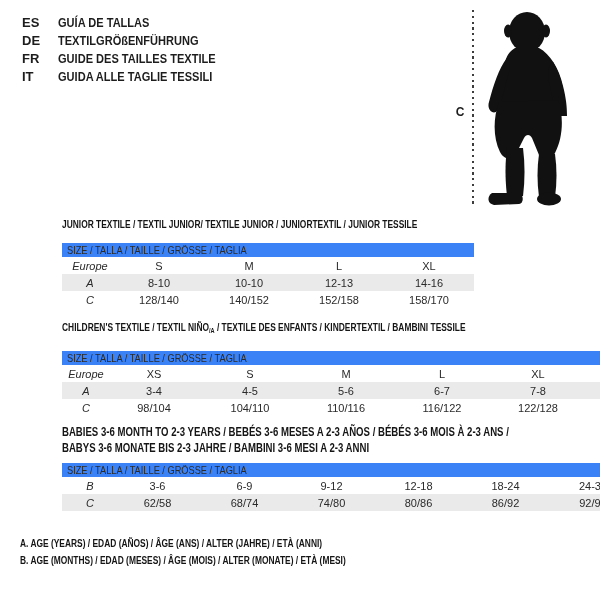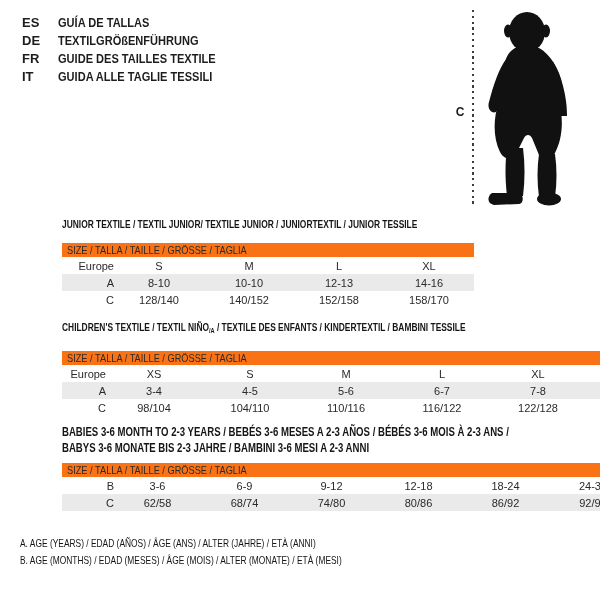--- a/index.html
+++ b/index.html
@@ -30,34 +30,34 @@
   .s2 { top:320px; width:575px; }
   .s3 { top:424px; width:575px; }
 
   .tbl-title { font-weight:bold; font-size:10.5px; line-height:14px; color:#151515; }
   .s1 .tbl-title { margin-bottom:12px; }
   .s2 .tbl-title { margin-bottom:13px; }
   .tbl-title-line { font-weight:bold; font-size:12px; line-height:16px; color:#151515; }
   .s3 .title-block { margin-bottom:7px; }
   .sub { font-size:7px; vertical-align:-2px; }
 
-  .tbl-header { height:14px; line-height:14px; background:#f97316; font-size:10.5px;
+  .tbl-header { height:14px; line-height:14px; background:#3b82f6; font-size:10.5px;
                 color:#2a2a2a; padding-left:5px; overflow:hidden; }
 
   table.tbl { border-collapse:collapse; table-layout:fixed; }
   .s1 table.tbl { width:412px; }
   .s2 table.tbl, .s3 table.tbl { width:575px; }
   table.tbl td { height:17px; font-size:11px; color:#2a2a2a; text-align:center;
                  vertical-align:middle; padding:0; overflow:hidden; }
-  table.tbl td.lbl { text-align:right; padding-left:4px; }
+  table.tbl td.lbl { text-align:center; padding-left:4px;font-style:italic; }
   table.tbl tr.alt td { background:#eaeaea; }
 
   
   .notes { position:absolute; left:18px; top:535px; }
-  .note  { height:17px; line-height:17px; font-weight:normal; font-size:10.5px; color:#151515; padding-left:2px; }
+  .note  { height:17px; line-height:17px; font-weight:bold; font-size:10.5px; color:#151515; padding-left:2px; }
 </style>
 </head>
 <body>
 
 <div class="lang-list">
   <div class="lang-row">
     <span class="lang-code">ES</span>
     <span class="lang-title"><span class="cond85">GUÍA DE TALLAS</span></span>
   </div>
   <div class="lang-row">

